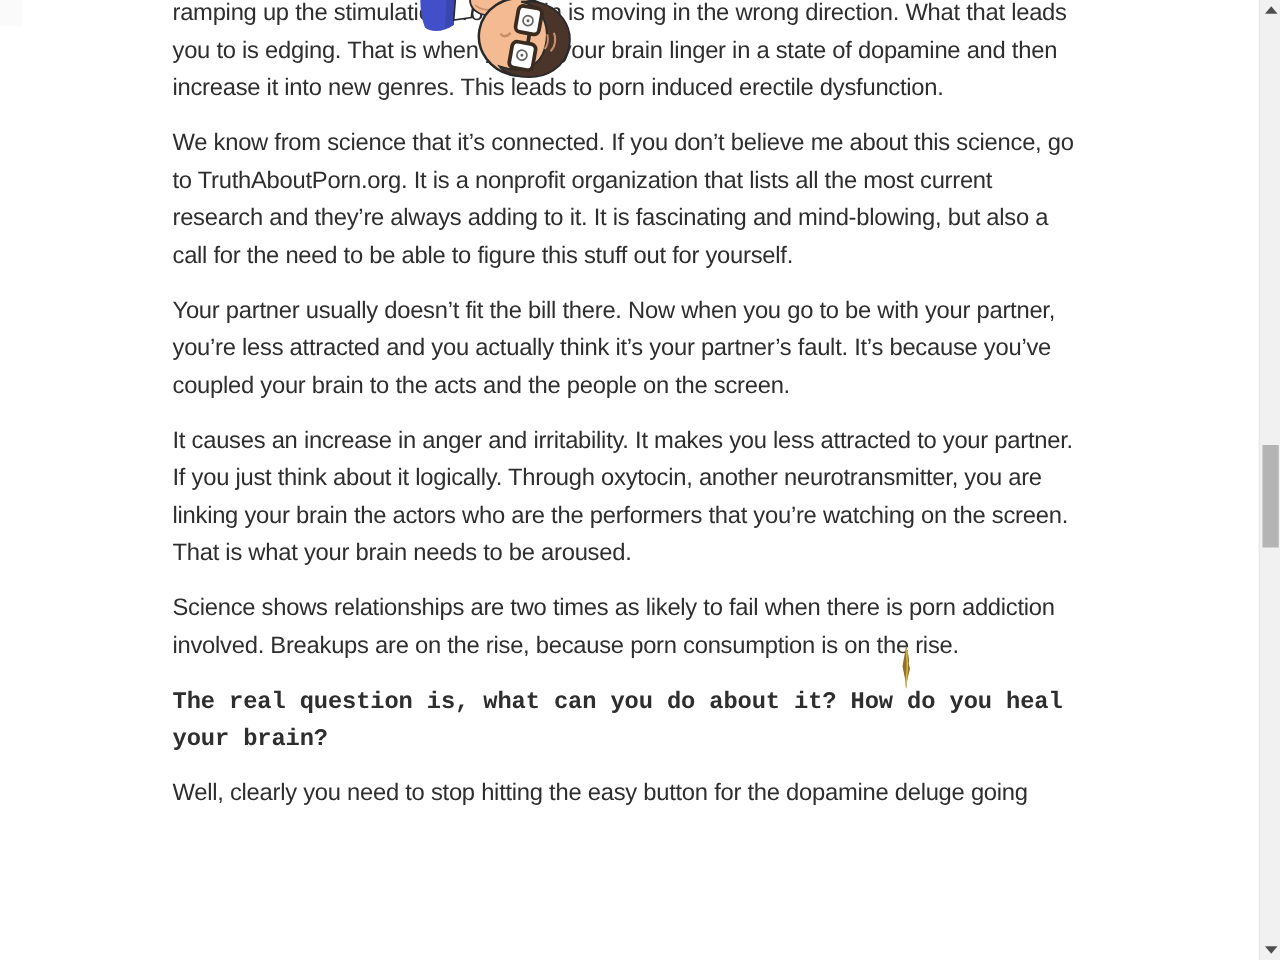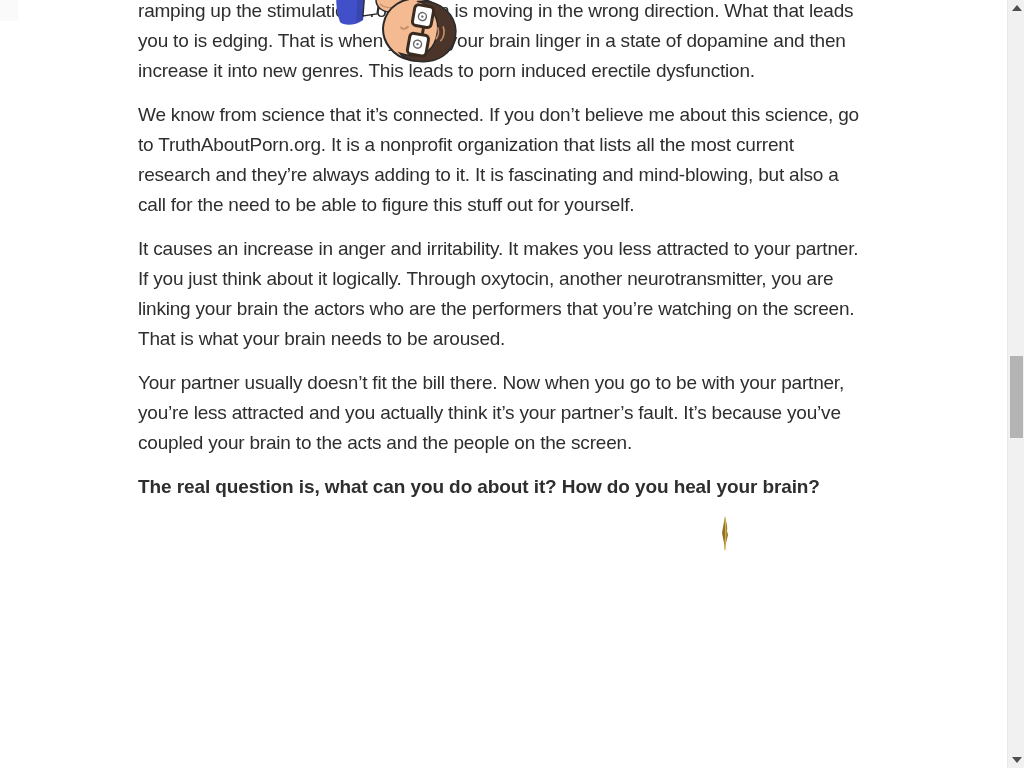--- a/index.html
+++ b/index.html
@@ -17,21 +17,21 @@
     top: -4px;
     width: 730px;
   }
   .article p {
     font-size: 19px;
     line-height: 30px;
     letter-spacing: -0.2px;
     color: #2e2e2e;
     margin: 0 0 14px 0;
   }
-  .article p.bold { font-weight: 700; letter-spacing: -0.1px; }
+  .article p.bold { font-weight: 700; letter-spacing: -0.1px; font-family: Liberation Mono, monospace; }
 
   
   .corner-artifact {
     position: absolute;
     left: 0; top: 0;
     width: 18px; height: 21px;
     background: #fafafa;
   }
 
   
@@ -92,23 +92,25 @@
   }
 </style>
 </head>
 <body>
 
 <div class="corner-artifact"></div>
 
 <div class="article">
   <p>ramping up the stimulation. Your brain is moving in the wrong direction. What that leads you to is edging. That is when you let your brain linger in a state of dopamine and then increase it into new genres. This leads to porn induced erectile dysfunction.</p>
   <p>We know from science that it’s connected. If you don’t believe me about this science, go to TruthAboutPorn.org. It is a nonprofit organization that lists all the most current research and they’re always adding to it. It is fascinating and mind-blowing, but also a call for the need to be able to figure this stuff out for yourself.</p>
+  <p>Your partner usually doesn’t fit the bill there. Now when you go to be with your partner, you’re less attracted and you actually think it’s your partner’s fault. It’s because you’ve coupled your brain to the acts and the people on the screen.</p>
   <p>It causes an increase in anger and irritability. It makes you less attracted to your partner. If you just think about it logically. Through oxytocin, another neurotransmitter, you are linking your brain the actors who are the performers that you’re watching on the screen. That is what your brain needs to be aroused.</p>
-  <p>Your partner usually doesn’t fit the bill there. Now when you go to be with your partner, you’re less attracted and you actually think it’s your partner’s fault. It’s because you’ve coupled your brain to the acts and the people on the screen.</p>
+  <p>Science shows relationships are two times as likely to fail when there is porn addiction involved. Breakups are on the rise, because porn consumption is on the rise.</p>
   <p class="bold">The real question is, what can you do about it? How do you heal your brain?</p>
+  <p>Well, clearly you need to stop hitting the easy button for the dopamine deluge going</p>
 </div>
 
 <svg class="cartoon" viewBox="0 0 140 86" xmlns="http://www.w3.org/2000/svg">
 
   <path d="M8,0 L36,0 L33,34 C25,40 14,40 10,36 C6,26 5,10 8,0 Z" fill="#4150c8"></path>
   <path d="M28,0 L36,0 L33,34 L26,36 Z" fill="#3a46b0"></path>
 
   <path d="M35,4 L50,6 L47,28 L33,30 Z" fill="#ffffff" stroke="#2a2a2a" stroke-width="1.3"></path>
 
   <ellipse cx="60" cy="14" rx="14" ry="12" fill="#f4ba92" stroke="#2a2a2a" stroke-width="1.5"></ellipse>

